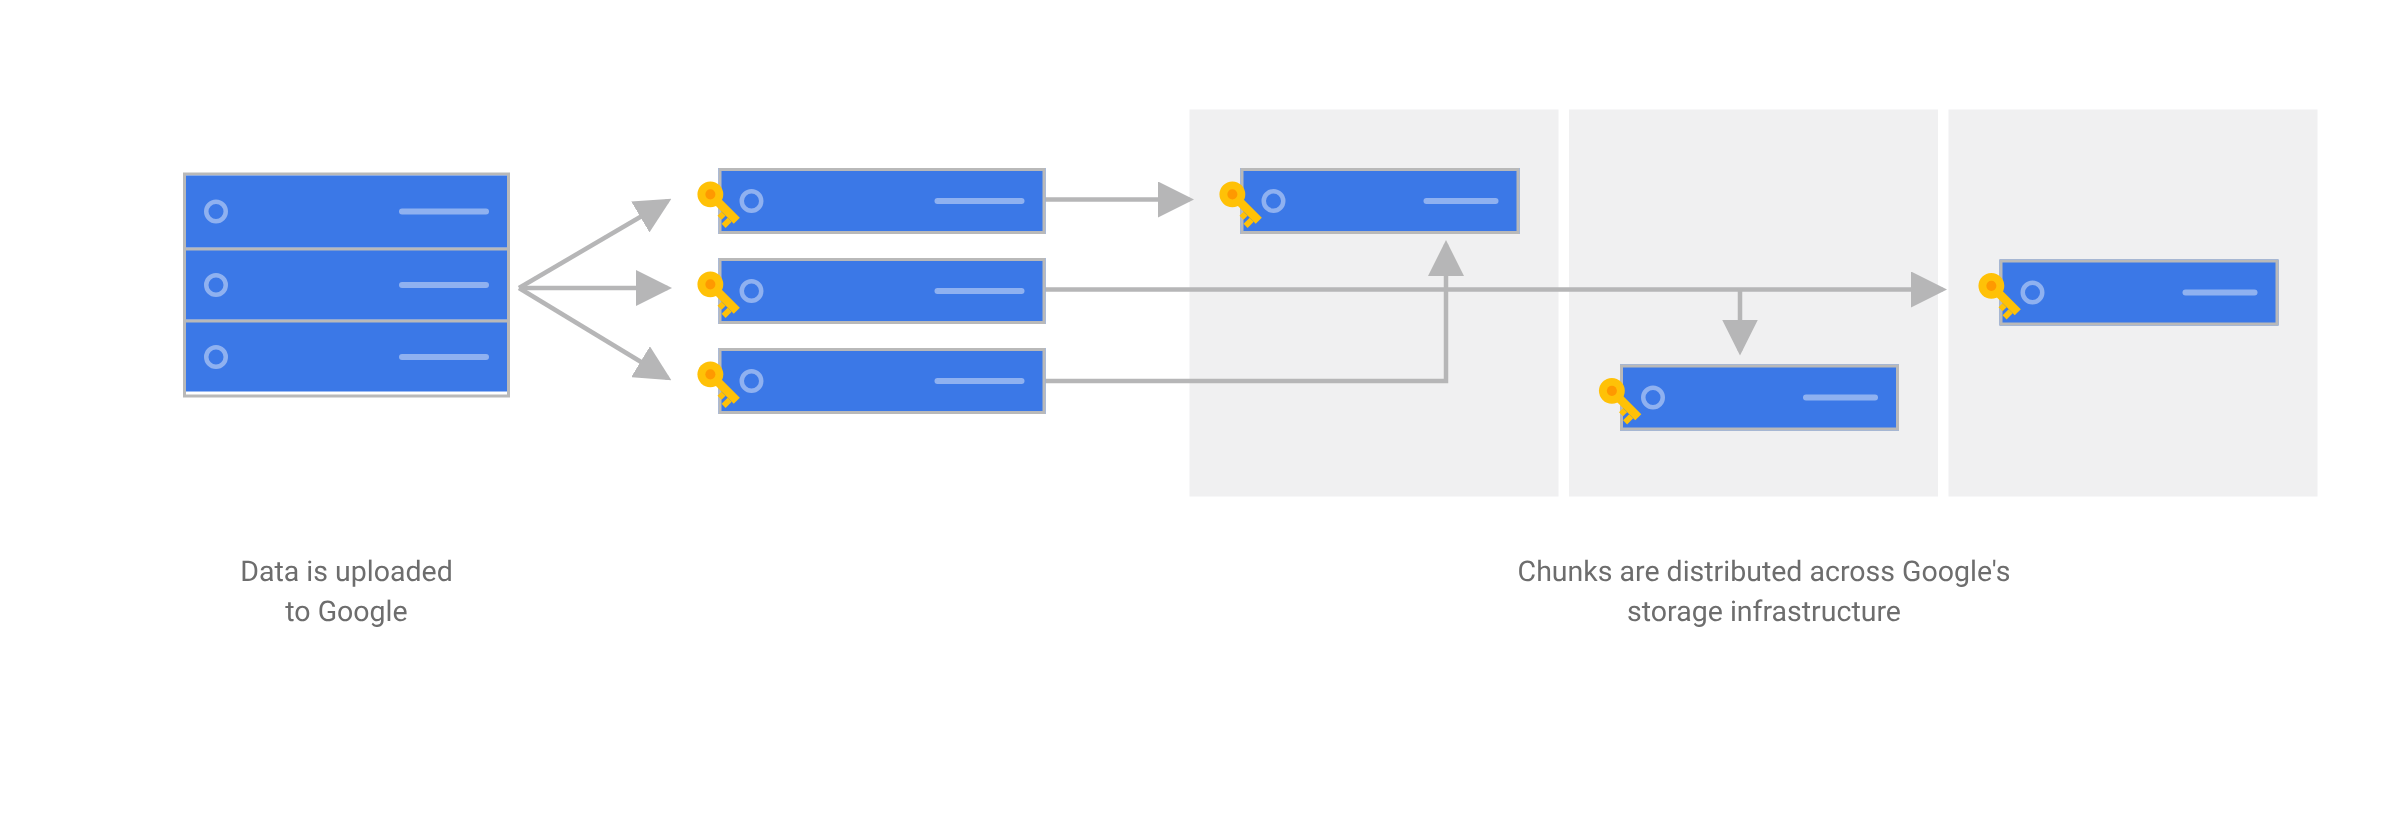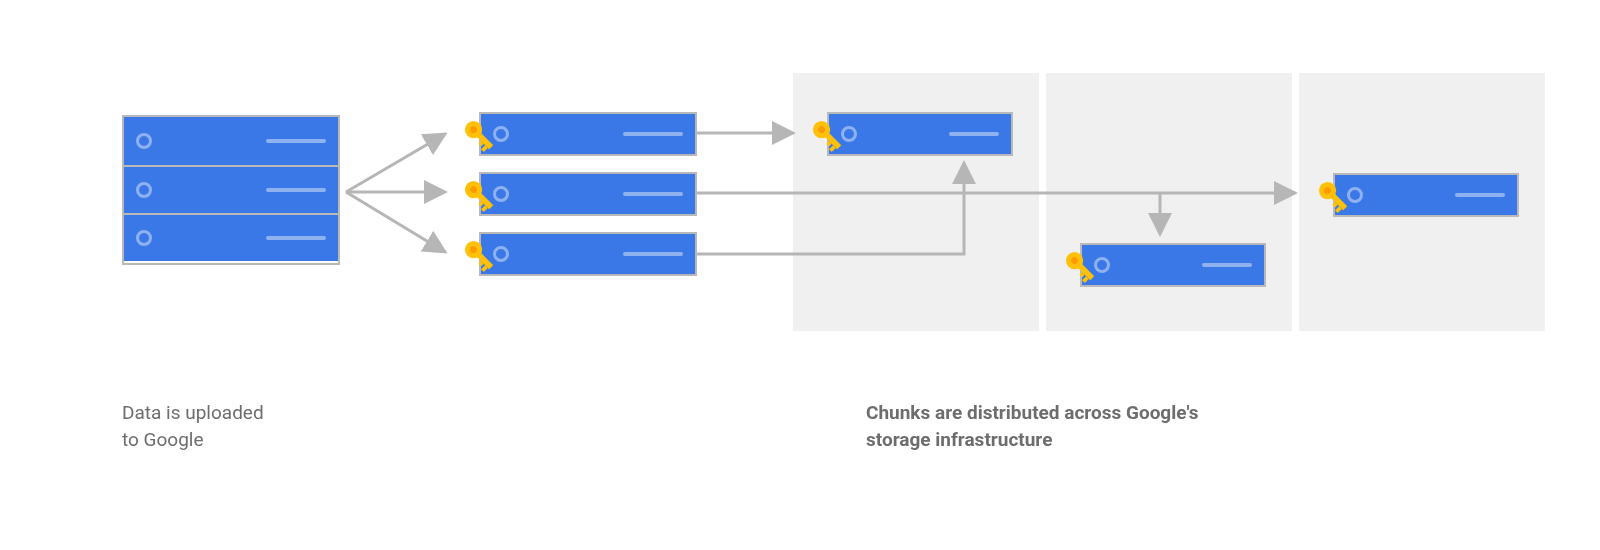--- a/index.html
+++ b/index.html
@@ -13,21 +13,21 @@
     .diagram {
       position: relative;
       width: 100%;
       height: 100%;
     }
     .caption {
       position: absolute;
       color: #6d6d6d;
       font-size: 19px;
       line-height: 1.4;
-      margin-top: 32px;
+      text-align: center;
     }
     .server-block {
       position: absolute;
       border: 2px solid #b9b9b9;
       background: transparent;
     }
     .server-row {
       background: #3B78E7;
       position: relative;
       border-top: 2px solid #b9b9b9;
@@ -207,16 +207,16 @@
       <circle cx="16" cy="24" r="9" fill="#ffc107"></circle>
       <circle cx="16" cy="24" r="3.5" fill="#ff9900"></circle>
       <rect x="24" y="21" width="18" height="6" fill="#ffc107"></rect>
       <rect x="36" y="27" width="4" height="6" fill="#ffc107"></rect>
       <rect x="30" y="27" width="4" height="4" fill="#ffc107"></rect>
     </g>
   </svg>
 
   <div class="caption" style="left:122px;top:368px;width:218px;white-space:pre-line;">Data is uploaded
 to Google</div>
-  <div class="caption" style="left:866px;top:368px;width:560px;white-space:pre-line;font-weight:bold;">Chunks are distributed across Google's
+  <div class="caption" style="left:896px;top:368px;width:560px;white-space:pre-line;">Chunks are distributed across Google's
 storage infrastructure</div>
 
 </div>
 
 </body></html>

